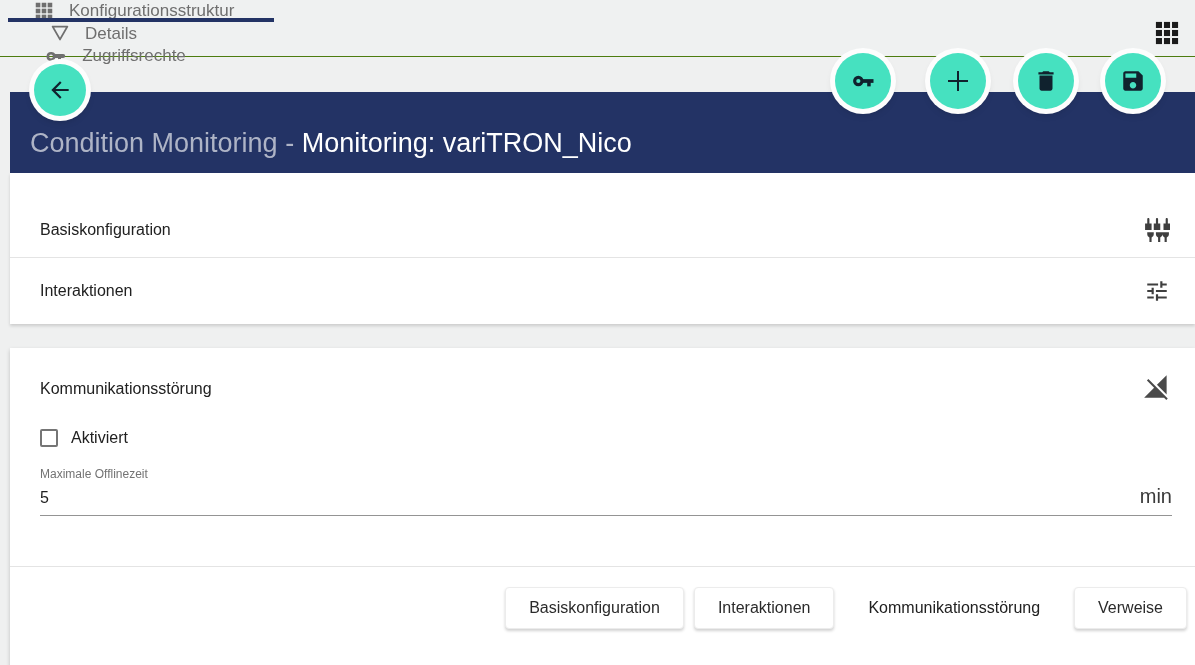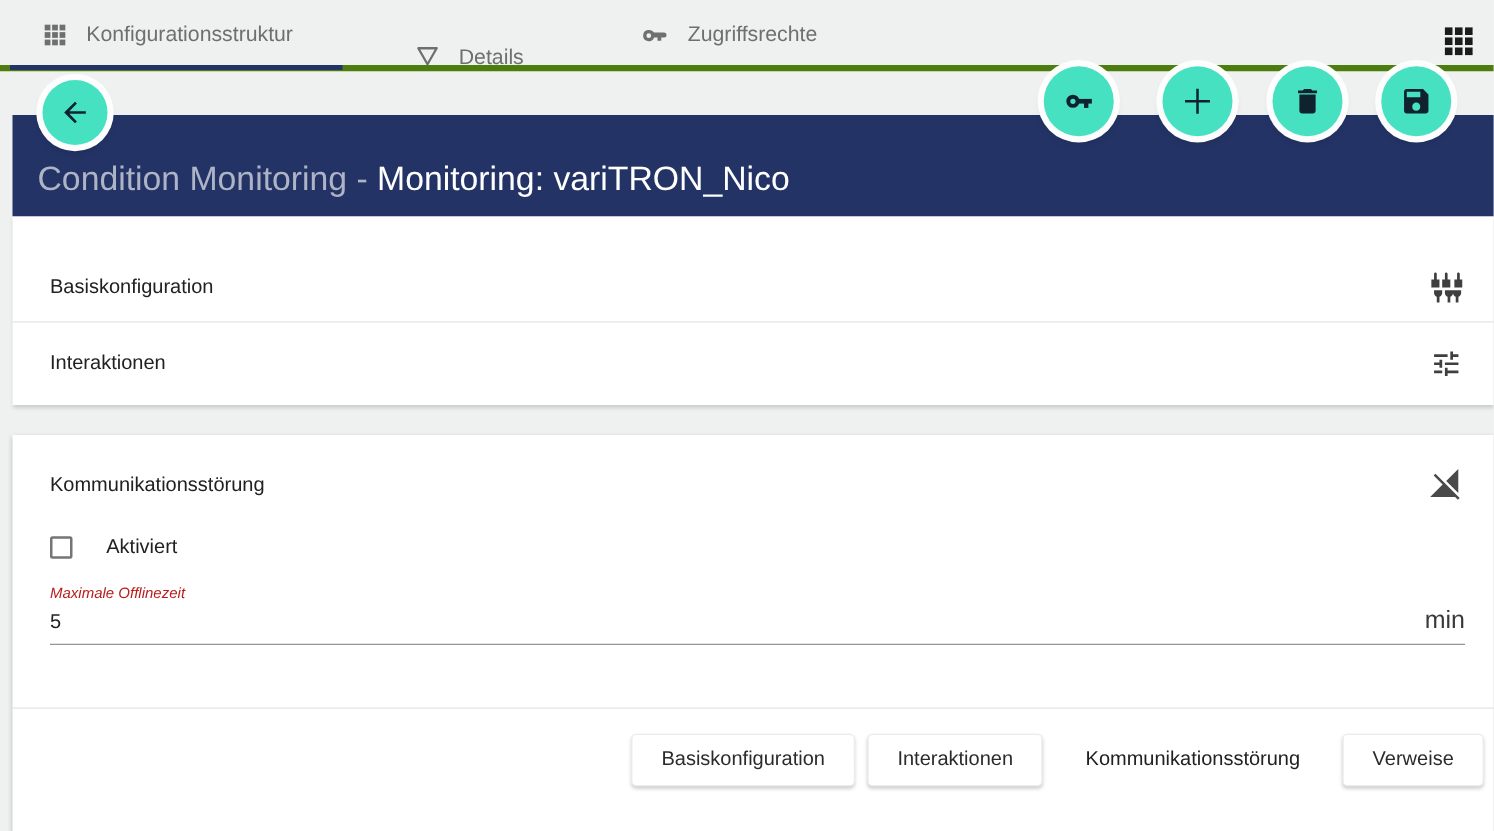--- a/index.html
+++ b/index.html
@@ -2,21 +2,21 @@
 <html><head>
 <meta charset="utf-8">
 <style>
   * { margin:0; padding:0; box-sizing:border-box; }
   html,body { width:1195px; height:665px; overflow:hidden; }
   body { font-family:"Liberation Sans", sans-serif; background:#eff0f0; }
   .screen { position:relative; width:1195px; height:665px; background:#eff0f0; }
 
   
   .tabbar { position:absolute; left:0; top:0; width:1195px; height:57px;
-            background:#eff1f1; border-bottom:5px solid #4d7c0f; display:flex; }
+            background:#eff1f1; border-bottom:1px solid #4d7c0f; display:flex;flex-direction:column; }
   .tab { display:flex; align-items:center; gap:14px; color:#6f6f6f; font-size:17px;
          cursor:pointer; height:56px; }
   .tab-konfig { width:282px; padding-left:33px; position:relative; }
   .tab-details { width:186px; justify-content:center;align-items:flex-end; }
   .tab-zugriff { width:230px; justify-content:center; }
   .tab .ticon { display:flex; align-items:center; }
   .tab-underline { position:absolute; left:8px; bottom:0; width:266px; height:4px;
                    background:#233365; }
   .apps-btn { position:absolute; right:12px; top:17px; width:32px; height:32px;
               display:flex; align-items:center; justify-content:center; cursor:pointer; }
@@ -53,27 +53,27 @@
   .srow .ricon { color:#3f3f3f; display:flex; }
 
   
   .main-card { position:absolute; left:10px; top:348px; width:1185px; height:346px;
                background:#ffffff; border-radius:0 0 0 8px;
                box-shadow:0 2px 4px rgba(0,0,0,.2); z-index:4; }
   .panel-head { display:flex; align-items:flex-start; justify-content:space-between;
                 padding:26px 25px 0 30px; }
   .panel-title { font-size:16px; color:#212121; padding-top:6px; }
   .panel-icon { color:#4a4a4a; display:flex; }
-  .check-row { display:flex; align-items:flex-start; gap:27px; margin:28px 0 0 30px;
+  .check-row { display:flex; align-items:flex-start; gap:13px; margin:28px 0 0 30px;
                cursor:pointer; }
   .checkbox { width:18px; height:18px; border:2px solid #757575; border-radius:2px;
               background:#fff; }
   .check-label { font-size:16px; color:#212121; }
   .field { margin:20px 30px 0 30px; position:relative; }
-  .field-label { font-size:12px; color:#b91c1c;font-style:italic; }
+  .field-label { font-size:12px; color:#737373; }
   .field-line { display:flex; align-items:baseline; border-bottom:1px solid #949494;
                 margin-top:4px; padding-bottom:7px; width:1132px; }
   .field-input { border:none; outline:none; font-size:16px; color:#212121; flex:1;
                  font-family:"Liberation Sans", sans-serif; background:transparent; }
   .field-suffix { font-size:20px; color:#3a3a3a; }
   .panel-divider { position:absolute; left:0; top:218px; width:1185px; height:1px;
                    background:#e4e4e4; }
   .panel-footer { position:absolute; left:0; top:219px; width:1185px; height:82px;
                   display:flex; align-items:center; justify-content:flex-end;
                   padding-right:8px; gap:10px; }

